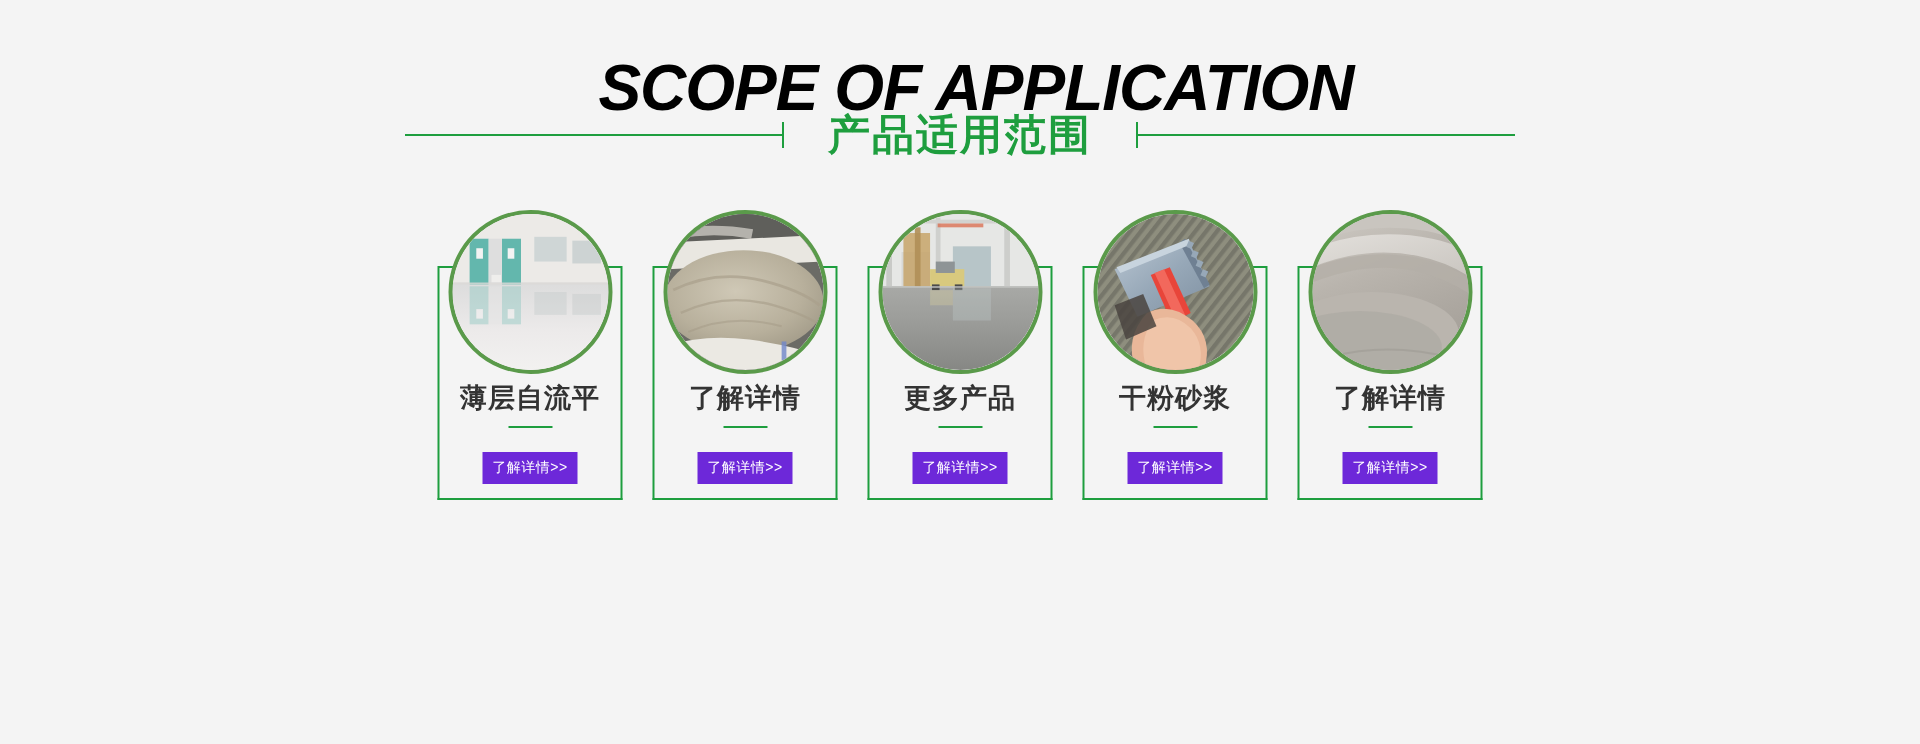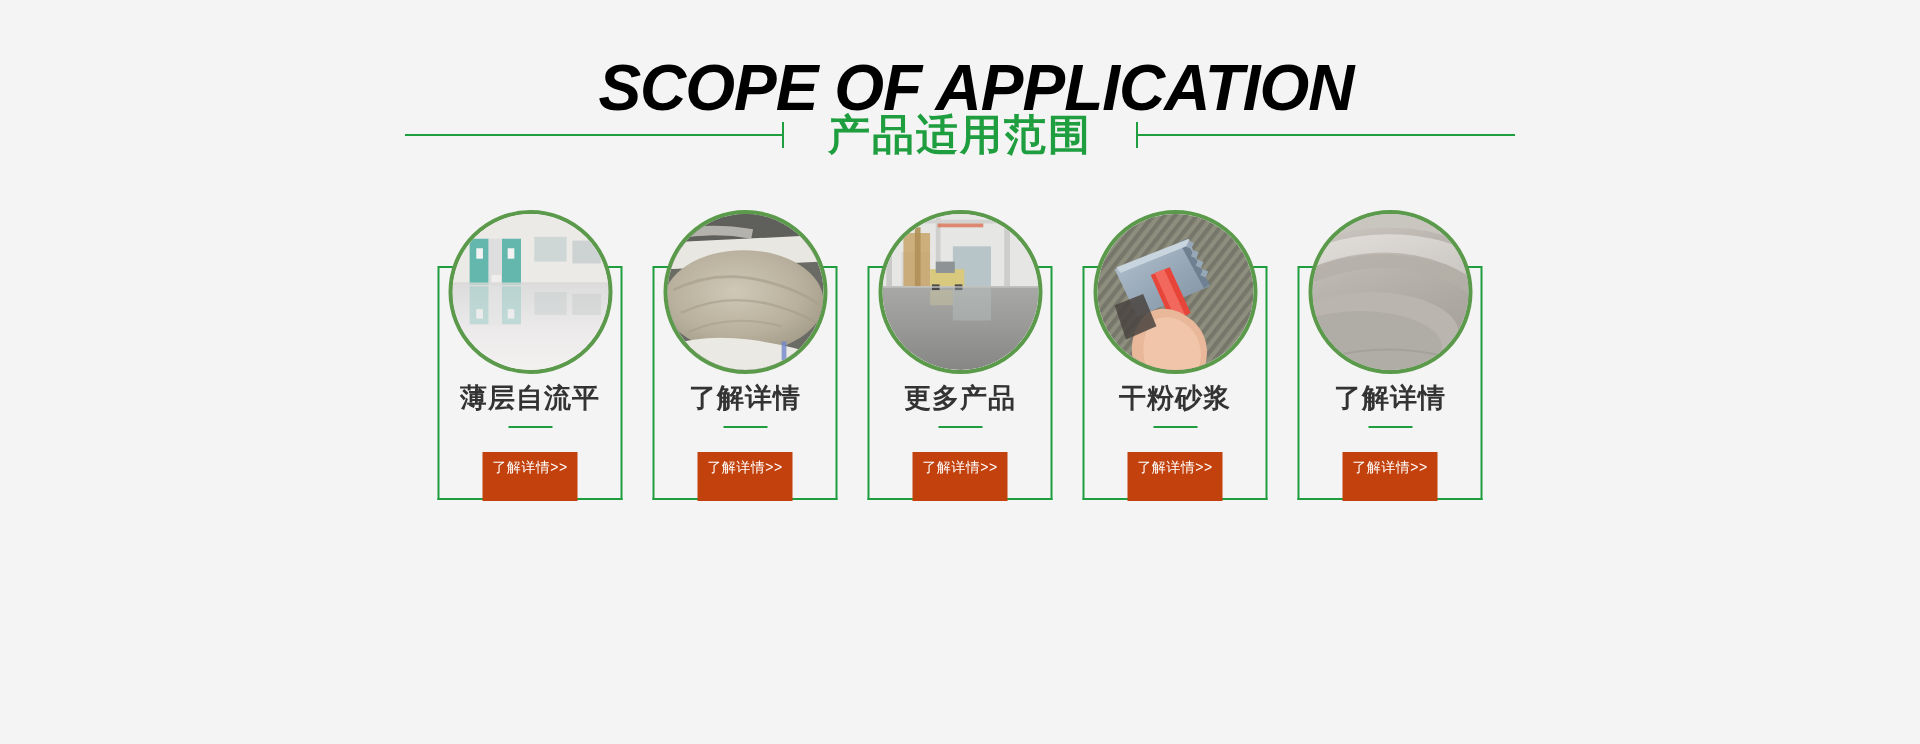--- a/index.html
+++ b/index.html
@@ -192,25 +192,25 @@
   .card-divider {
     width: 44px;
     height: 2px;
     background: #1e9e3e;
     margin: 12px auto 0;
   }
 
   .card-btn {
     display: inline-block;
     margin-top: 24px;
-    background: #c2410c;
+    background: #6d28d9;
     color: #ffffff;
     font-size: 14px;
     line-height: 1;
-    padding: 8px 10px 27px;
+    padding: 8px 10px 10px;
     letter-spacing: 0.5px;
     white-space: nowrap;
     border: none;
     cursor: pointer;
     font-family: "Liberation Sans", "DejaVu Sans", sans-serif;
   }
 </style>
 </head>
 <body>
 

